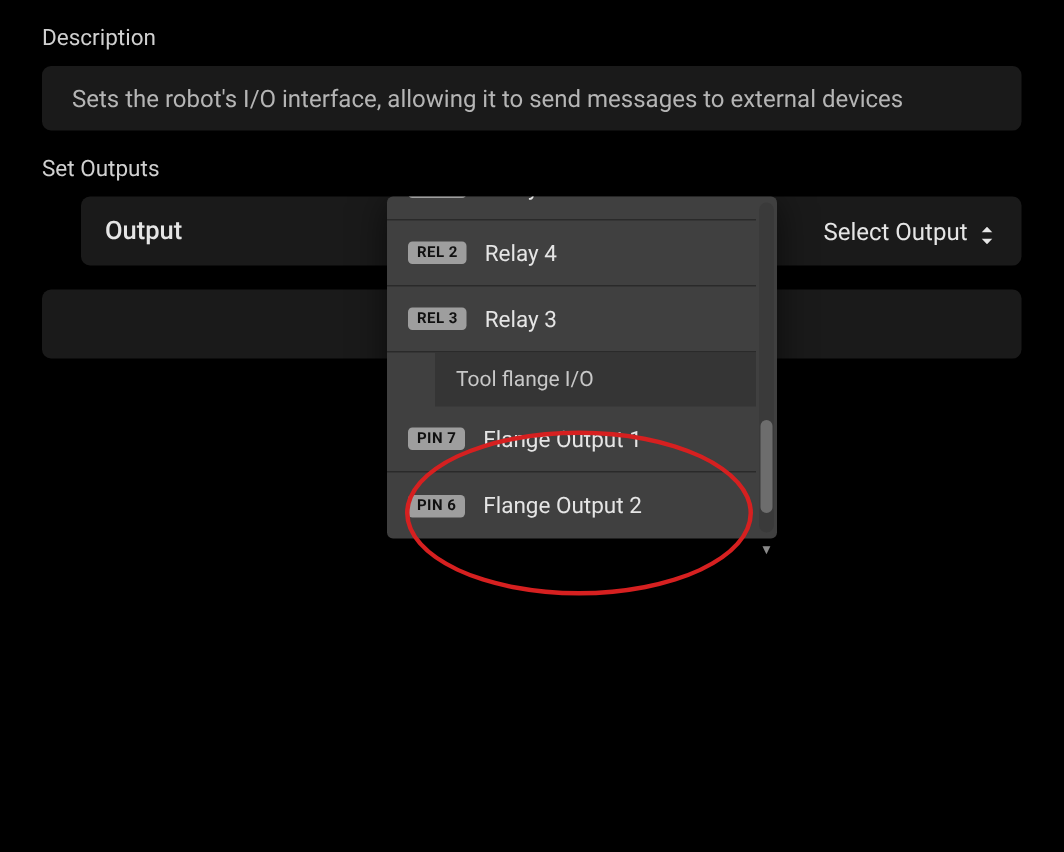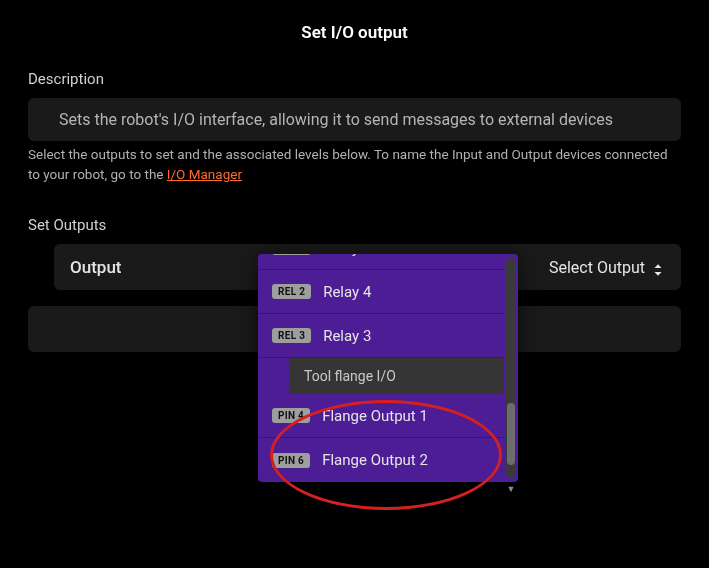--- a/index.html
+++ b/index.html
@@ -28,24 +28,24 @@
   }
   .section-label {
     font-size: 15px;
     font-weight: 400;
     color: #d0d0d0;
     margin-bottom: 10px;
   }
   .description-box {
     background: #1a1a1a;
     border-radius: 6px;
-    padding: 12px 31px;
+    padding: 12px 20px;
     font-size: 16px;
     color: #b5b5b5;
-    margin-bottom: 4px;
+    margin-bottom: 16px;
   }
   .instruction-text {
     font-size: 13.5px;
     color: #b0b0b0;
     line-height: 1.45;
     margin-bottom: 32px;
   }
   .instruction-text a {
     color: #ff6a2b;
     text-decoration: underline;
@@ -86,23 +86,23 @@
   }
   .placeholder-row {
     background: #1a1a1a;
     border-radius: 6px;
     height: 46px;
   }
   
   .dropdown {
     position: absolute;
     left: 230px;
-    top: 10px;
+    top: 0;
     width: 260px;
-    background: #4c1d95;
+    background: #404040;
     border-radius: 4px;
     box-shadow: 0 4px 24px rgba(0,0,0,0.6);
     z-index: 10;
   }
   .dropdown-inner {
     max-height: 236px;
     overflow: hidden;
     position: relative;
     border-radius: 4px;
   }
@@ -188,28 +188,24 @@
     border: 3px solid #d62020;
     border-radius: 50%;
     pointer-events: none;
     z-index: 20;
   }
 </style>
 </head>
 <body>
 
 <div class="container">
-  <h1 class="page-title">Set I/O output</h1>
 
   <div class="section-label">Description</div>
   <div class="description-box">Sets the robot's I/O interface, allowing it to send messages to external devices</div>
 
-  <div class="instruction-text">
-    <span>Select the outputs to set and the associated levels below. To name the Input and Output devices connected to your robot, go to the </span><a href="#">I/O Manager</a>
-  </div>
 
   <div class="section-label">Set Outputs</div>
 
   <div class="outputs-area">
     <div class="output-row">
       <div class="output-label">Output</div>
       <div class="select-output">
         <span>Select Output</span>
         <span class="sort-icon">
           <svg viewBox="0 0 12 12">
@@ -231,21 +227,21 @@
           <div class="dropdown-item">
             <span class="badge">REL 2</span>
             <span class="item-label">Relay 4</span>
           </div>
           <div class="dropdown-item">
             <span class="badge">REL 3</span>
             <span class="item-label">Relay 3</span>
           </div>
           <div class="dropdown-header">Tool flange I/O</div>
           <div class="dropdown-item">
-            <span class="badge">PIN 4</span>
+            <span class="badge">PIN 7</span>
             <span class="item-label">Flange Output 1</span>
           </div>
           <div class="dropdown-item">
             <span class="badge">PIN 6</span>
             <span class="item-label">Flange Output 2</span>
           </div>
         </div>
         <div class="scrollbar-track">
           <div class="scrollbar-thumb"></div>
         </div>

